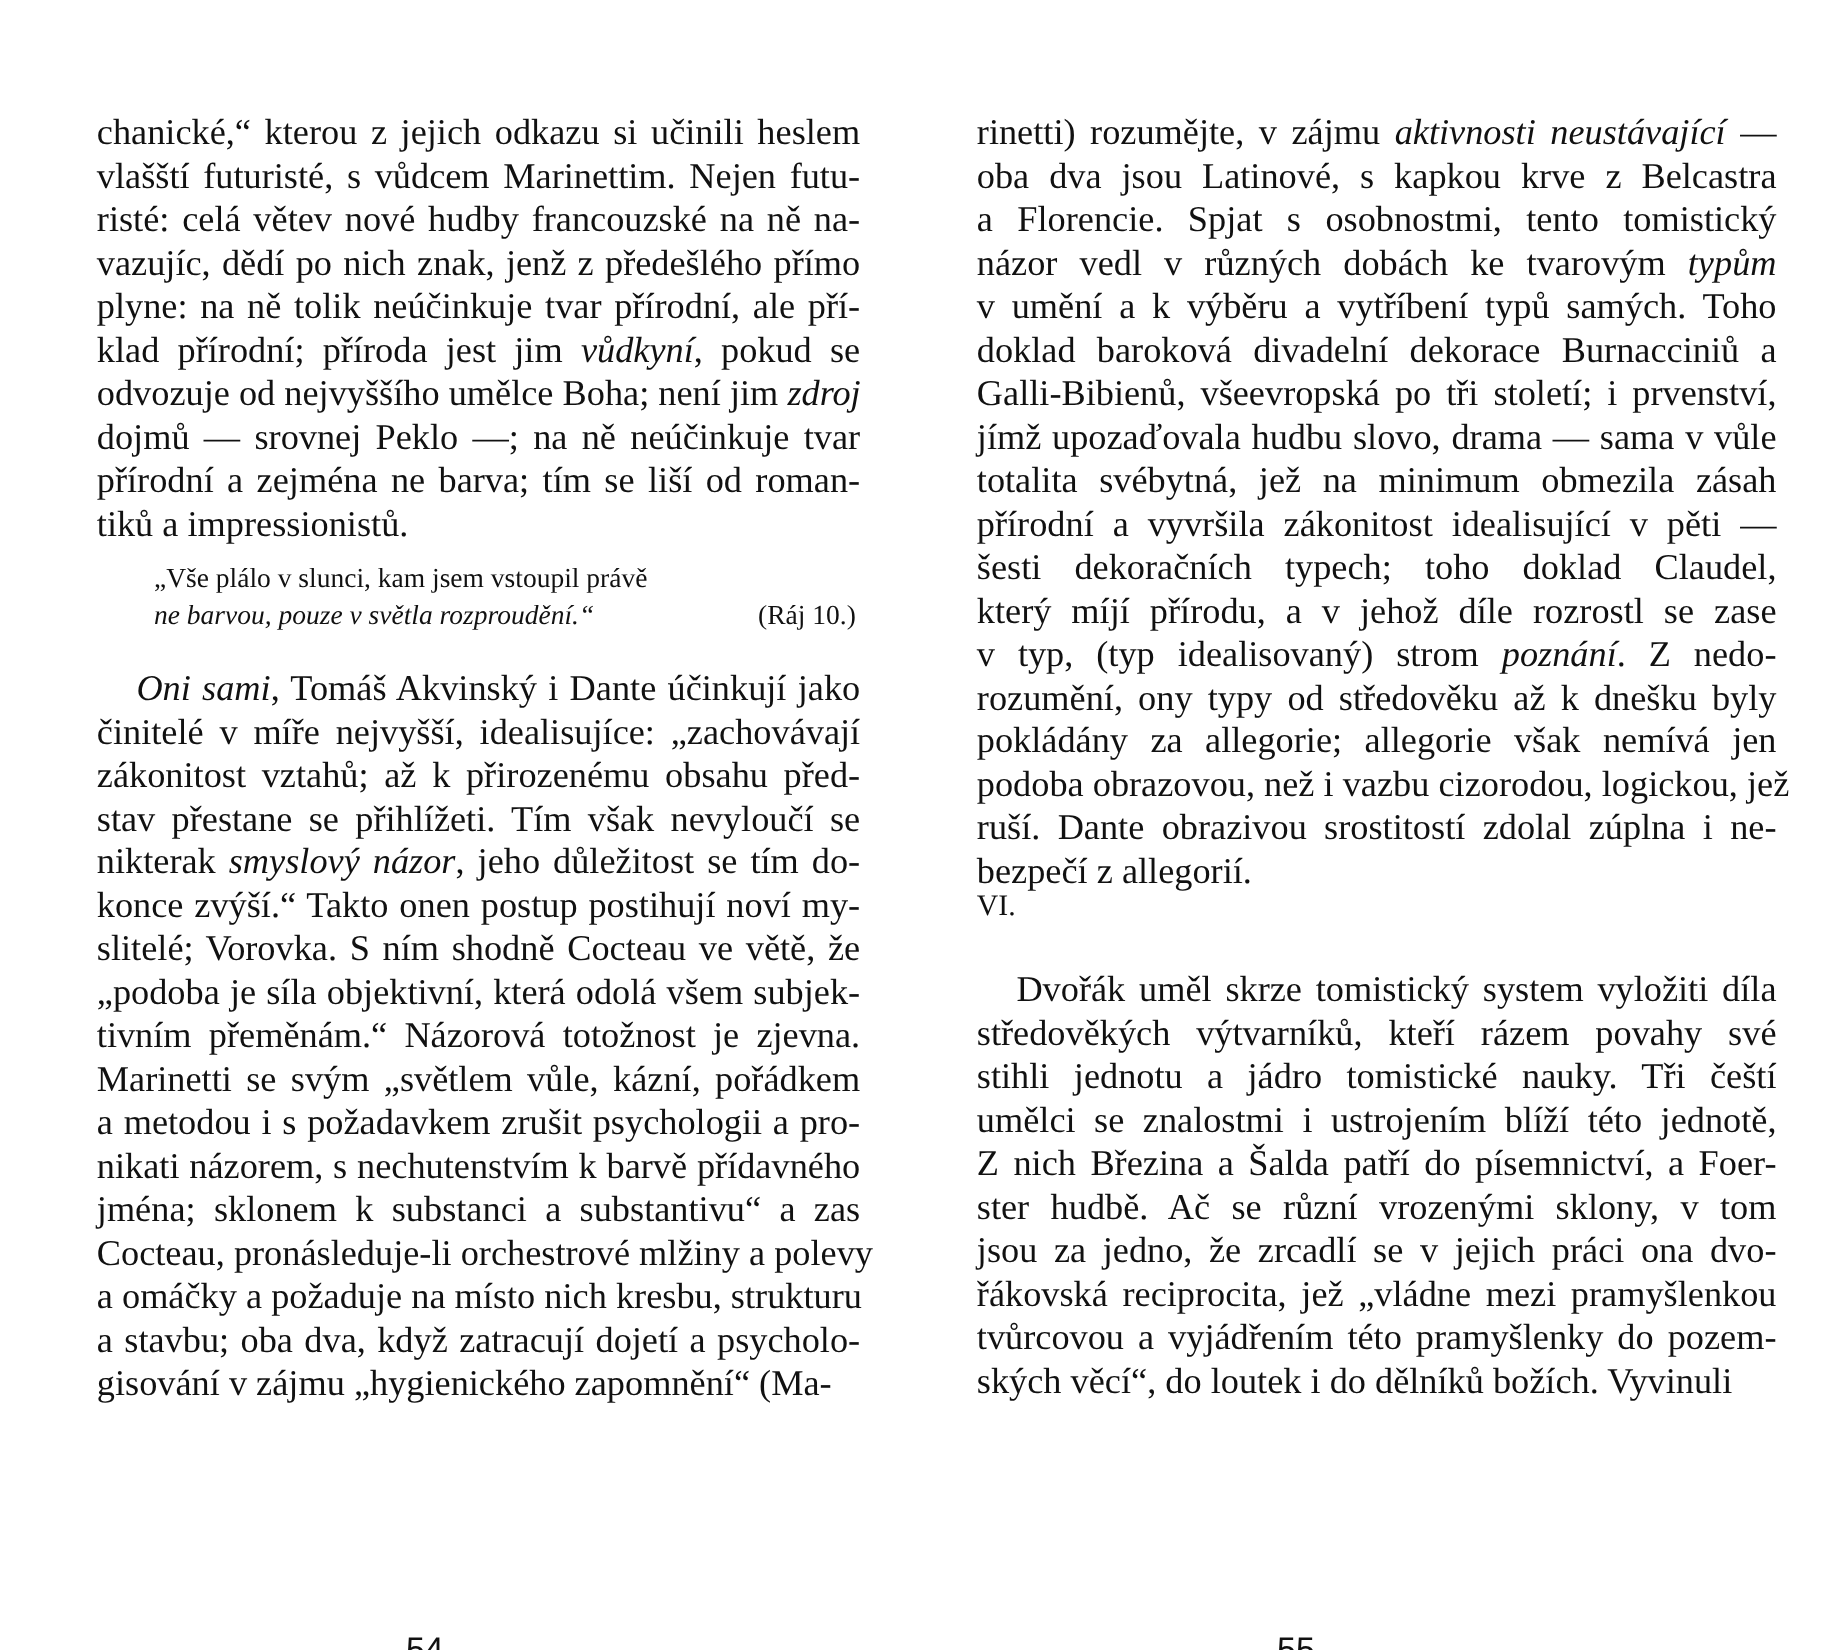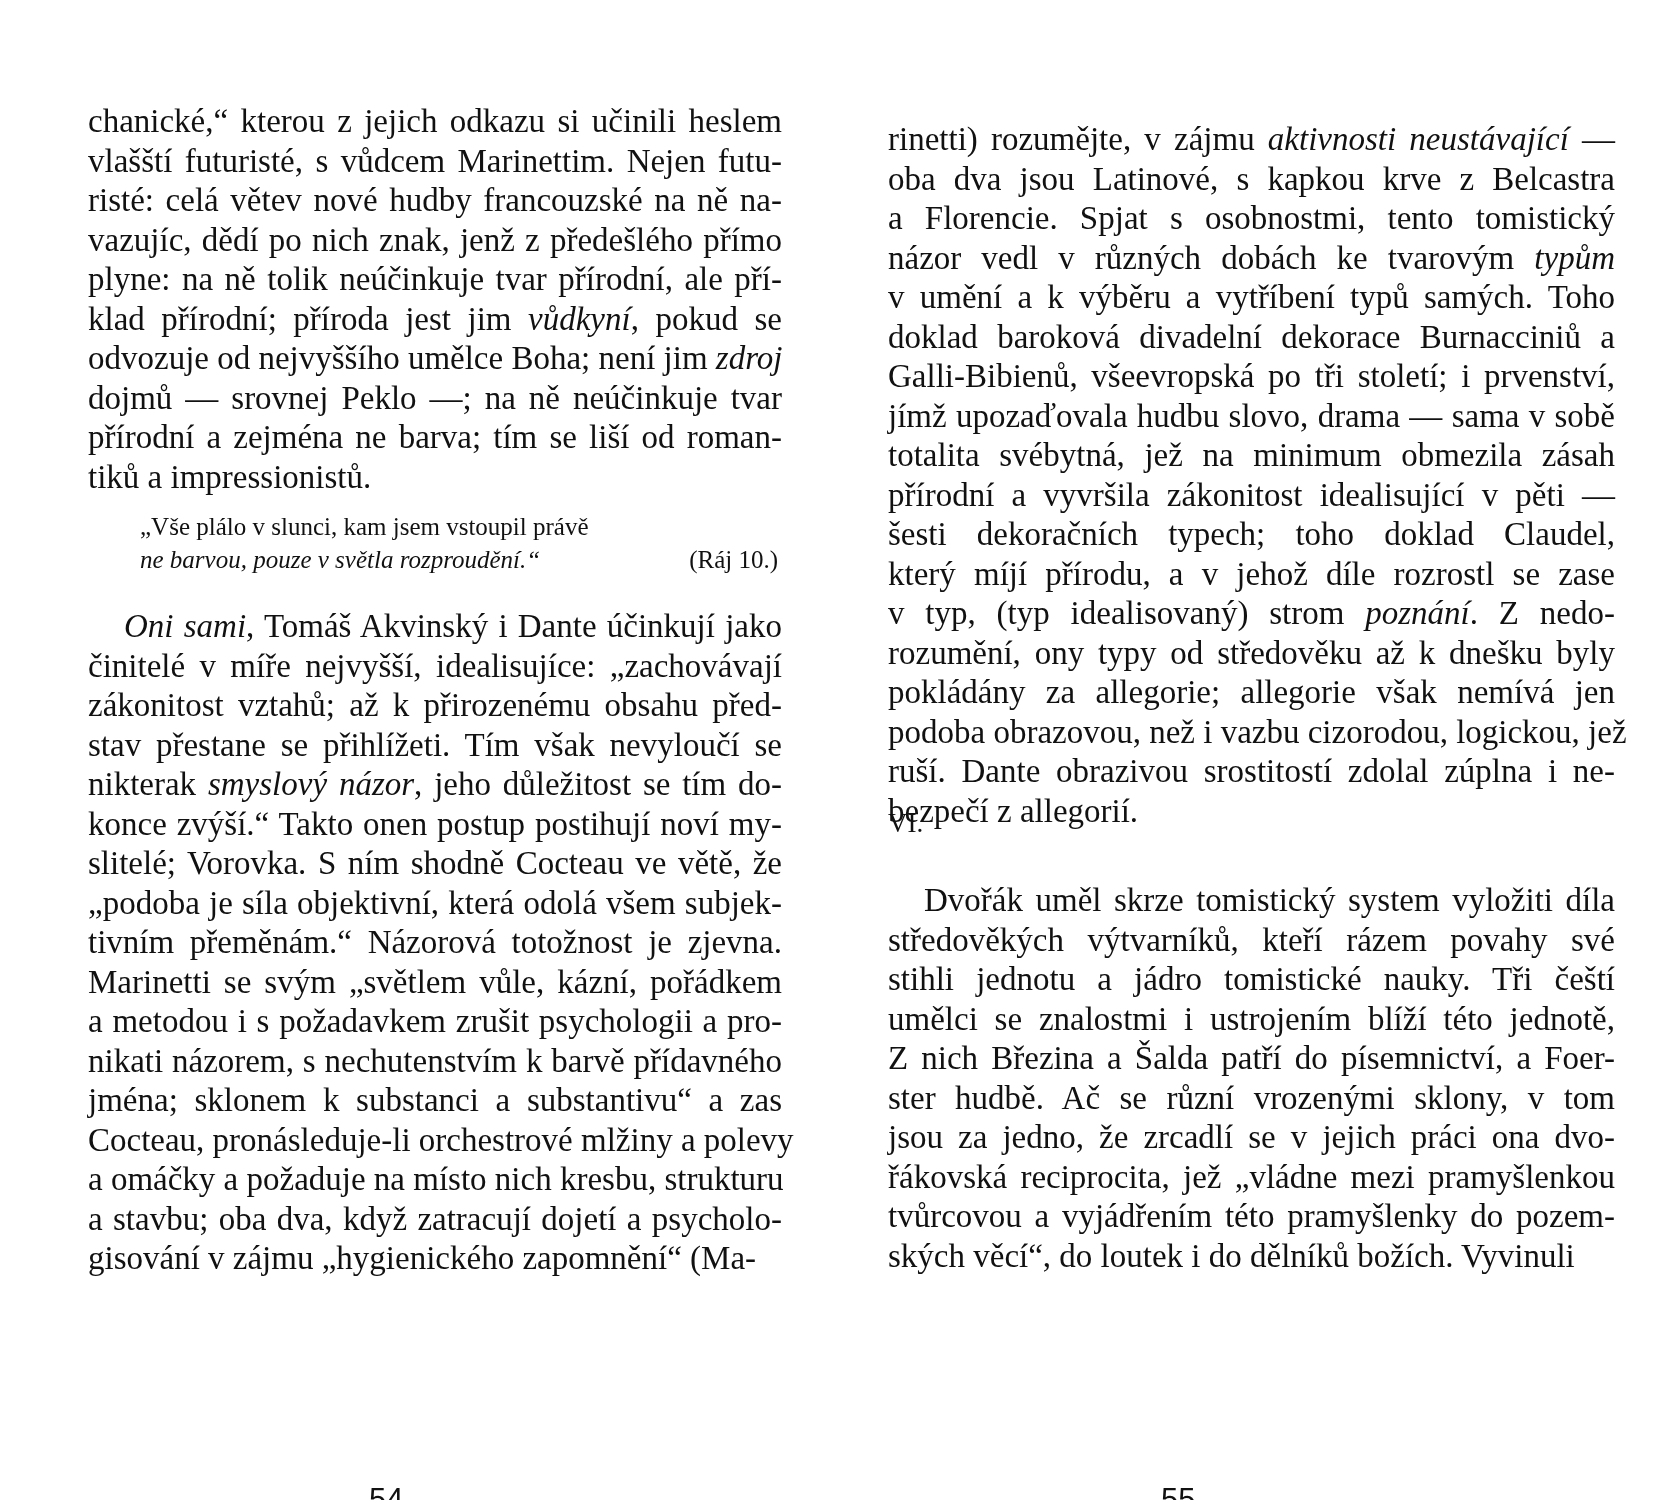--- a/index.html
+++ b/index.html
@@ -59,29 +59,29 @@
       <div class="line">jména; sklonem k substanci a substantivu“ a zas</div>
       <div class="line">Cocteau, pronásleduje-li orchestrové mlžiny a polevy</div>
       <div class="line">a omáčky a požaduje na místo nich kresbu, strukturu</div>
       <div class="line">a stavbu; oba dva, když zatracují dojetí a psycholo-</div>
       <div class="line last">gisování v zájmu „hygienického zapomnění“ (Ma-</div>
     </div>
 </div>
 <div class="pnum" style="left:369px;">54</div>
 
 <div class="page right">
-  <div class="block" id="rp1" style="top:102px;margin-top:18px;">
+  <div class="block" id="rp1" style="top:102px;">
       <div class="line"><span>rinetti) rozumějte, v zájmu </span><span class="it">aktivnosti neustávající</span><span> —</span></div>
       <div class="line">oba dva jsou Latinové, s kapkou krve z Belcastra</div>
       <div class="line">a Florencie. Spjat s osobnostmi, tento tomistický</div>
       <div class="line"><span>názor vedl v různých dobách ke tvarovým </span><span class="it">typům</span><span></span></div>
       <div class="line">v umění a k výběru a vytříbení typů samých. Toho</div>
       <div class="line">doklad baroková divadelní dekorace Burnacciniů a</div>
       <div class="line">Galli-Bibienů, všeevropská po tři století; i prvenství,</div>
-      <div class="line">jímž upozaďovala hudbu slovo, drama — sama v sobě</div>
+      <div class="line">jímž upozaďovala hudbu slovo, drama — sama v vůle</div>
       <div class="line">totalita svébytná, jež na minimum obmezila zásah</div>
       <div class="line">přírodní a vyvršila zákonitost idealisující v pěti —</div>
       <div class="line">šesti dekoračních typech; toho doklad Claudel,</div>
       <div class="line">který míjí přírodu, a v jehož díle rozrostl se zase</div>
       <div class="line"><span>v typ, (typ idealisovaný) strom </span><span class="it">poznání</span><span>. Z nedo-</span></div>
       <div class="line">rozumění, ony typy od středověku až k dnešku byly</div>
       <div class="line">pokládány za allegorie; allegorie však nemívá jen</div>
       <div class="line">podoba obrazovou, než i vazbu cizorodou, logickou, jež</div>
       <div class="line">ruší. Dante obrazivou srostitostí zdolal zúplna i ne-</div>
       <div class="line last">bezpečí z allegorií.</div>

